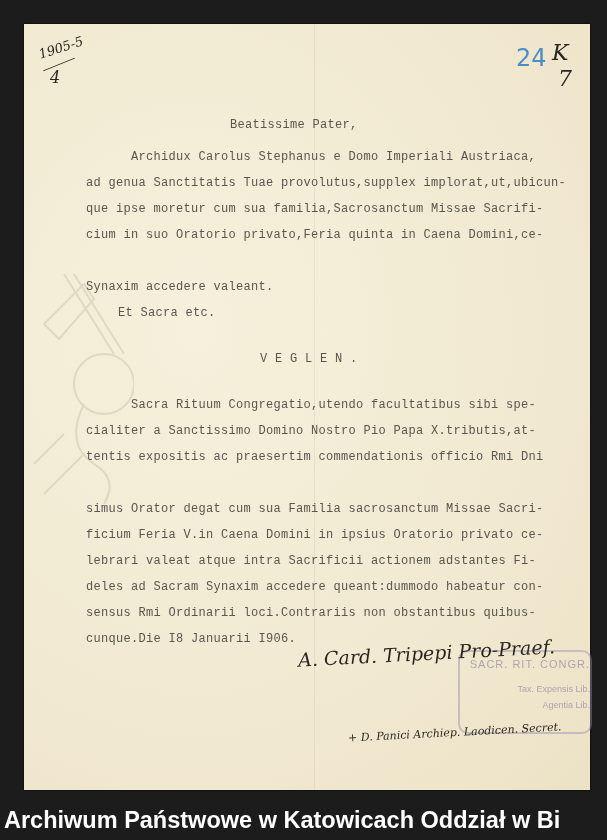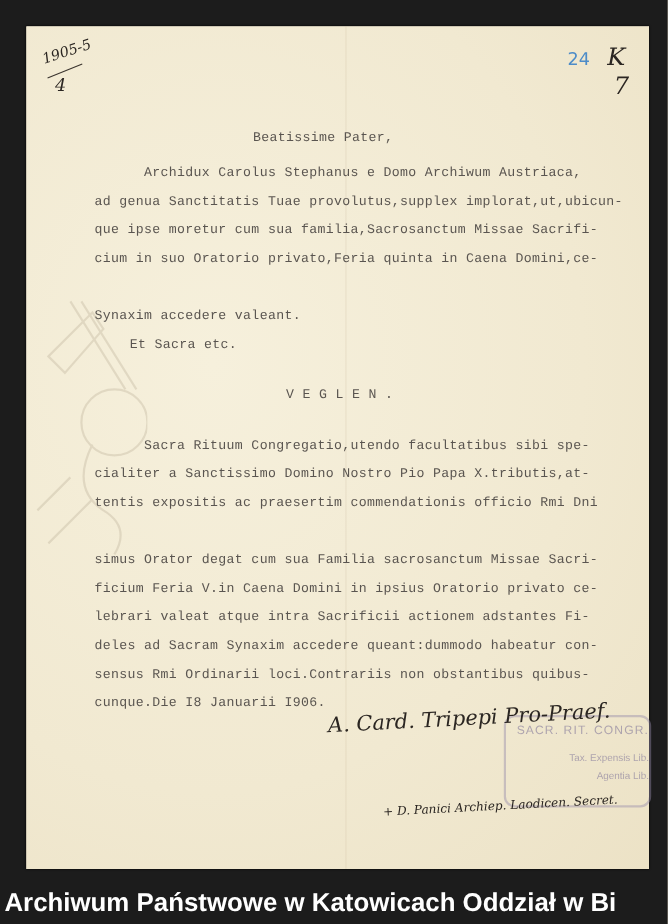--- a/index.html
+++ b/index.html
@@ -41,27 +41,27 @@
       <path d="M60 140 Q40 180 70 200 Q95 215 80 240"></path>
       <path d="M20 60 L60 20 L70 35 L35 75 Z"></path>
       <path d="M10 200 L40 170 M20 230 L60 190"></path>
     </g>
   </svg>
 
   <div class="hand" style="left:14px;top:16px;font-size:13px;transform:rotate(-18deg);">1905-5</div>
   <div style="position:absolute;left:18px;top:40px;width:34px;height:1px;background:#3a342e;transform:rotate(-22deg);"></div>
   <div class="hand" style="left:26px;top:44px;font-size:16px;">4</div>
 
-  <div class="hand" style="left:492px;top:20px;font-size:16px;color:#4d8cc8;font-style:normal;font-family:'DejaVu Sans',sans-serif;">24</div>
+  <div class="hand" style="left:492px;top:20px;font-size:24px;color:#4d8cc8;font-style:normal;font-family:'DejaVu Sans',sans-serif;">24</div>
   <div class="hand" style="left:528px;top:16px;font-size:22px;">K</div>
   <div class="hand" style="left:534px;top:42px;font-size:22px;">7</div>
 
   <div class="tw" style="left:206px;top:94px;">Beatissime Pater,</div>
 
-  <div class="tw" style="left:62px;top:126px;">      Archidux Carolus Stephanus e Domo Archiwum Austriaca,</div>
+  <div class="tw" style="left:62px;top:126px;">      Archidux Carolus Stephanus e Domo Imperiali Austriaca,</div>
   <div class="tw" style="left:62px;top:152px;">ad genua Sanctitatis Tuae provolutus,supplex implorat,ut,ubicun-</div>
   <div class="tw" style="left:62px;top:178px;">que ipse moretur cum sua familia,Sacrosanctum Missae Sacrifi-</div>
   <div class="tw" style="left:62px;top:204px;">cium in suo Oratorio privato,Feria quinta in Caena Domini,ce-</div>
   <div class="tw" style="left:62px;top:256px;">Synaxim accedere valeant.</div>
 
   <div class="tw" style="left:94px;top:282px;">Et Sacra etc.</div>
 
   <div class="tw" style="left:236px;top:328px;">V E G L E N .</div>
 
   <div class="tw" style="left:62px;top:374px;">      Sacra Rituum Congregatio,utendo facultatibus sibi spe-</div>

